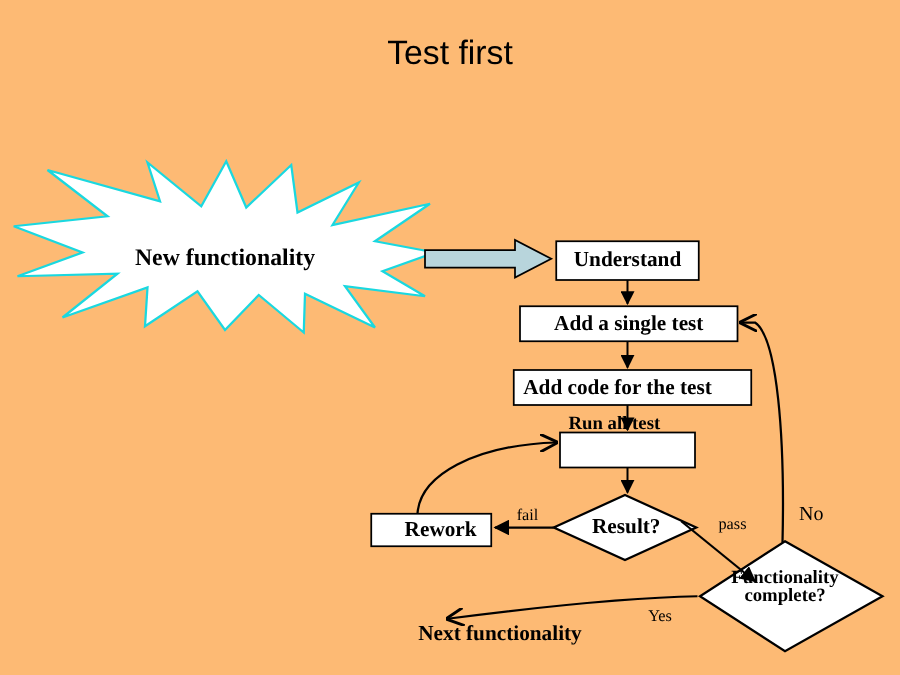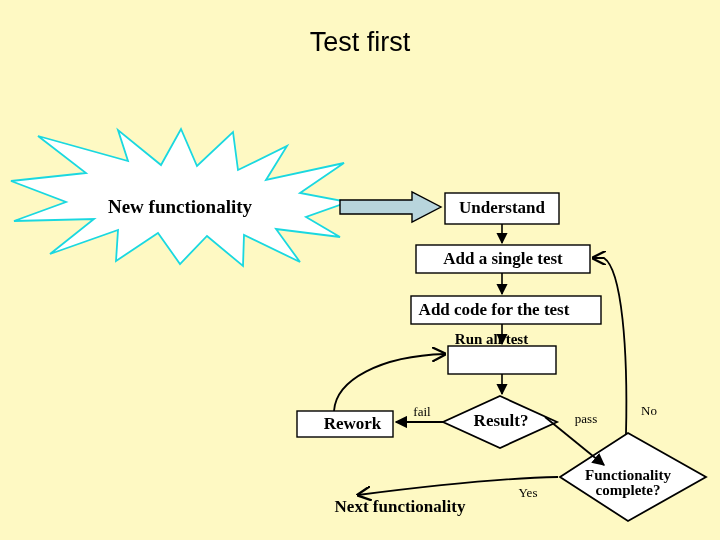--- a/index.html
+++ b/index.html
@@ -4,21 +4,21 @@
 <style>
   html, body {
     margin: 0;
     padding: 0;
     background: #ffffff;
   }
   #slide {
     position: relative;
     width: 720px;
     height: 540px;
-    background: #fef9c3;
+    background: #fdba74;
     overflow: hidden;
     font-family: "Liberation Serif", serif;
   }
   #slide-svg {
     position: absolute;
     left: 0;
     top: 0;
     width: 720px;
     height: 540px;
   }
@@ -71,26 +71,26 @@
     left: 70px; top: 197px; width: 220px;
     font-size: 19px;
   }
   
   #lbl-understand     { left: 446px; top: 199px; width: 112px; font-size: 17px; }
   #lbl-add-single     { left: 417px; top: 250px; width: 172px; font-size: 17px; }
   #lbl-add-code       { left: 412px; top: 301px; width: 164px; font-size: 17px; }
   #lbl-run-all        { left: 449px; top: 332px; width: 85px; font-size: 15px; }
   #lbl-rework         { left: 298px; top: 415px; width: 109px;  font-size: 17px; }
   #lbl-result         { left: 455px; top: 412px; width: 92px;  font-size: 17px; }
-  #lbl-func-complete  { left: 572px; top: 455px; width: 112px; font-size: 15px; margin-top: 13px; }
+  #lbl-func-complete  { left: 572px; top: 455px; width: 112px; font-size: 15px; }
   #lbl-next-func      { left: 310px; top: 498px; width: 180px; font-size: 17px; }
 
   #lbl-fail  { left: 405px; top: 404px; width: 34px; font-size: 13px; }
   #lbl-pass  { left: 568px; top: 411px; width: 36px; font-size: 13px; }
-  #lbl-no    { left: 636px; top: 403px; width: 26px; font-size: 13px; }
+  #lbl-no    { left: 636px; top: 403px; width: 26px; font-size: 16px; }
   #lbl-yes   { left: 512px; top: 485px; width: 32px; font-size: 13px; }
 </style>
 </head>
 <body>
 
 <div id="slide">
 
   <svg id="slide-svg" viewBox="0 0 720 540">
     <defs>
       <marker id="arrow" viewBox="0 0 10 10" refX="9" refY="5" markerWidth="7" markerHeight="7" orient="auto-start-reverse">

